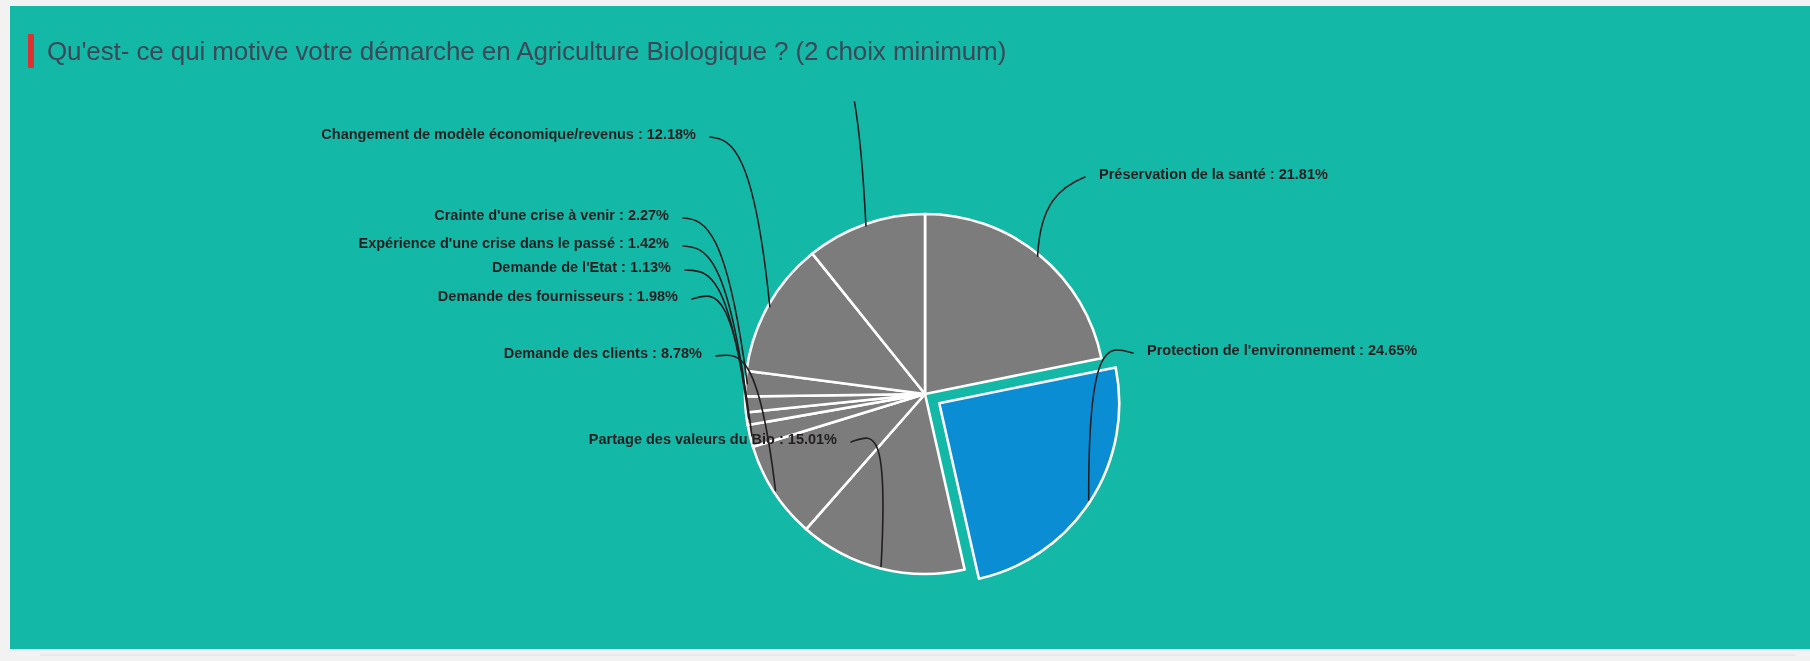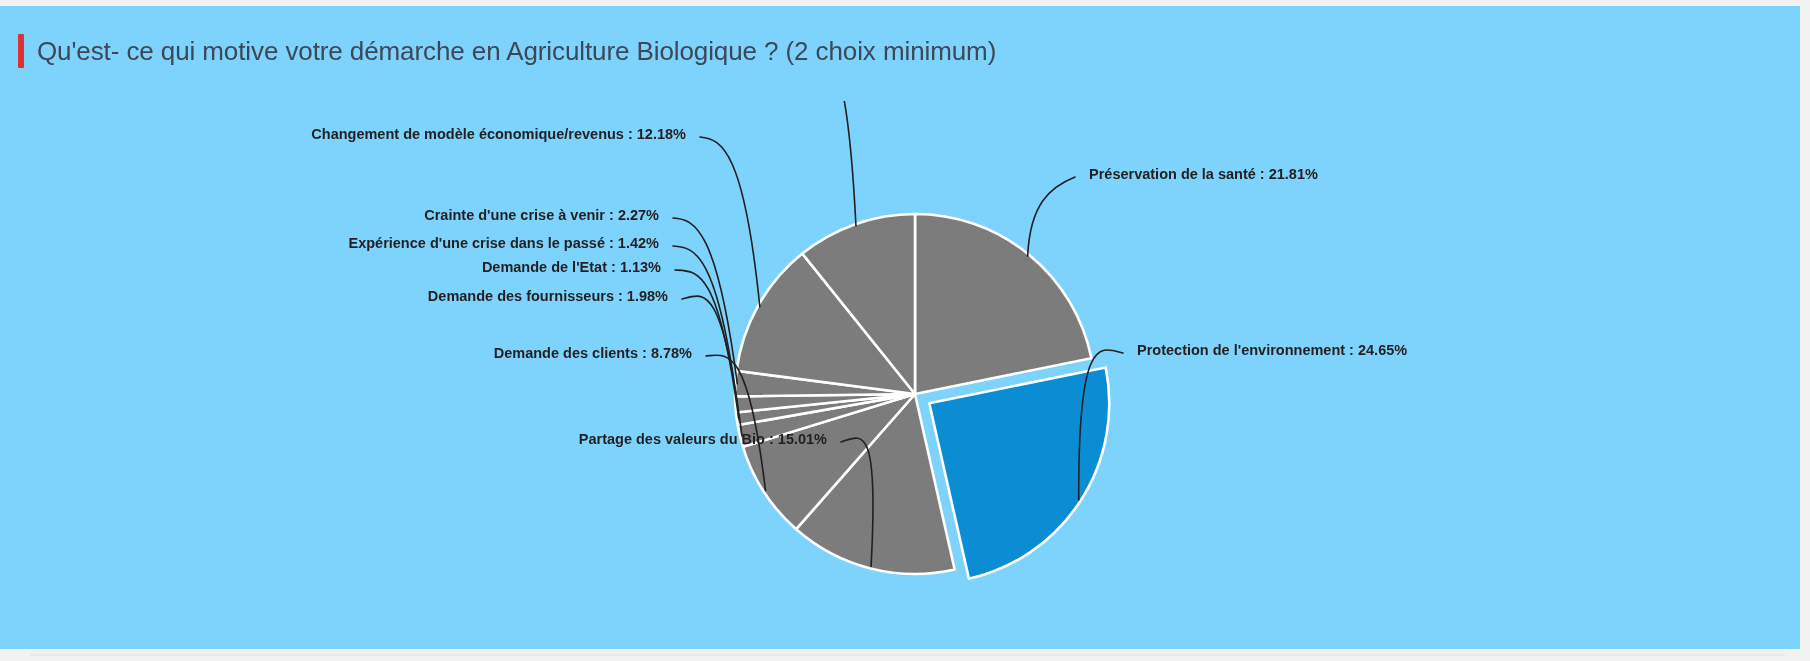--- a/index.html
+++ b/index.html
@@ -5,23 +5,23 @@
 <style>
   html,body{margin:0;padding:0;}
   body{
     width:1810px;height:661px;
     background:#f2f2f2;
     font-family:"Liberation Sans", sans-serif;
     overflow:hidden;
   }
   #card{
     position:absolute;
-    left:0;top:6px;
+    left:10px;top:6px;
     width:1800px;height:643px;
-    background:#7dd3fc;
+    background:#14b8a6;
     box-sizing:border-box;
   }
   #title-row{
     position:absolute;
     left:18px;top:28px;
     display:flex;align-items:center;gap:13px;
   }
   #title-bar{
     width:6px;height:34px;
     background:#dd3232;

